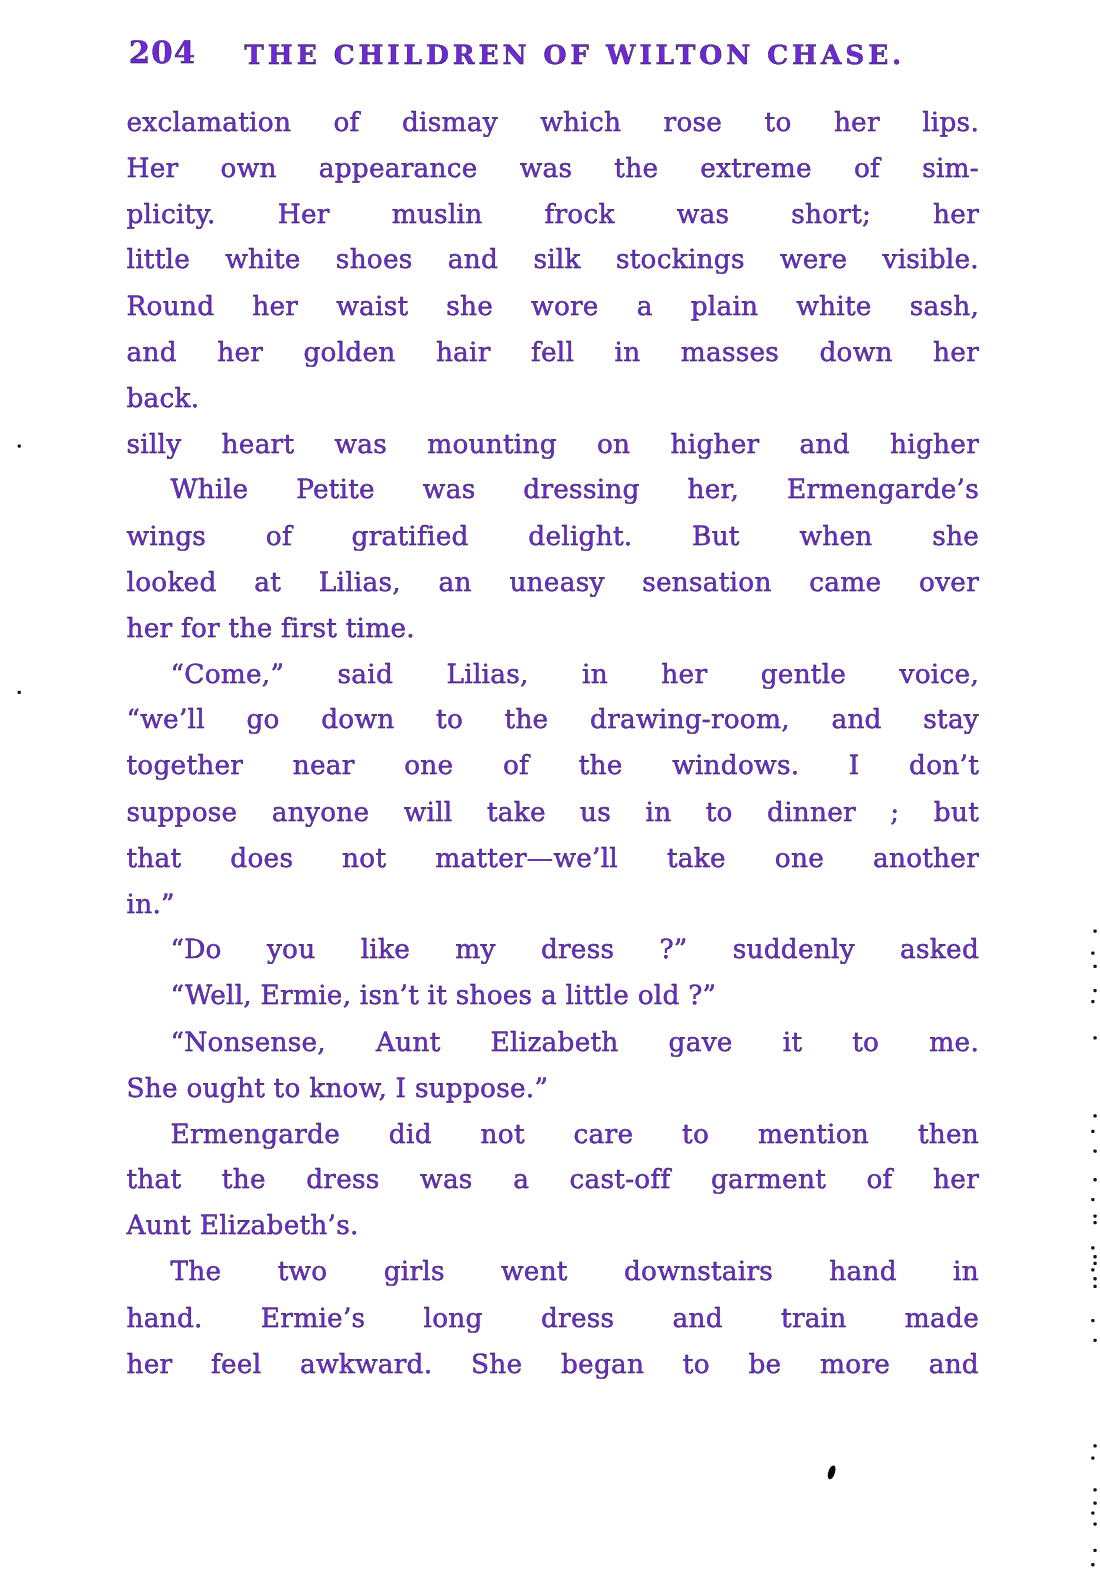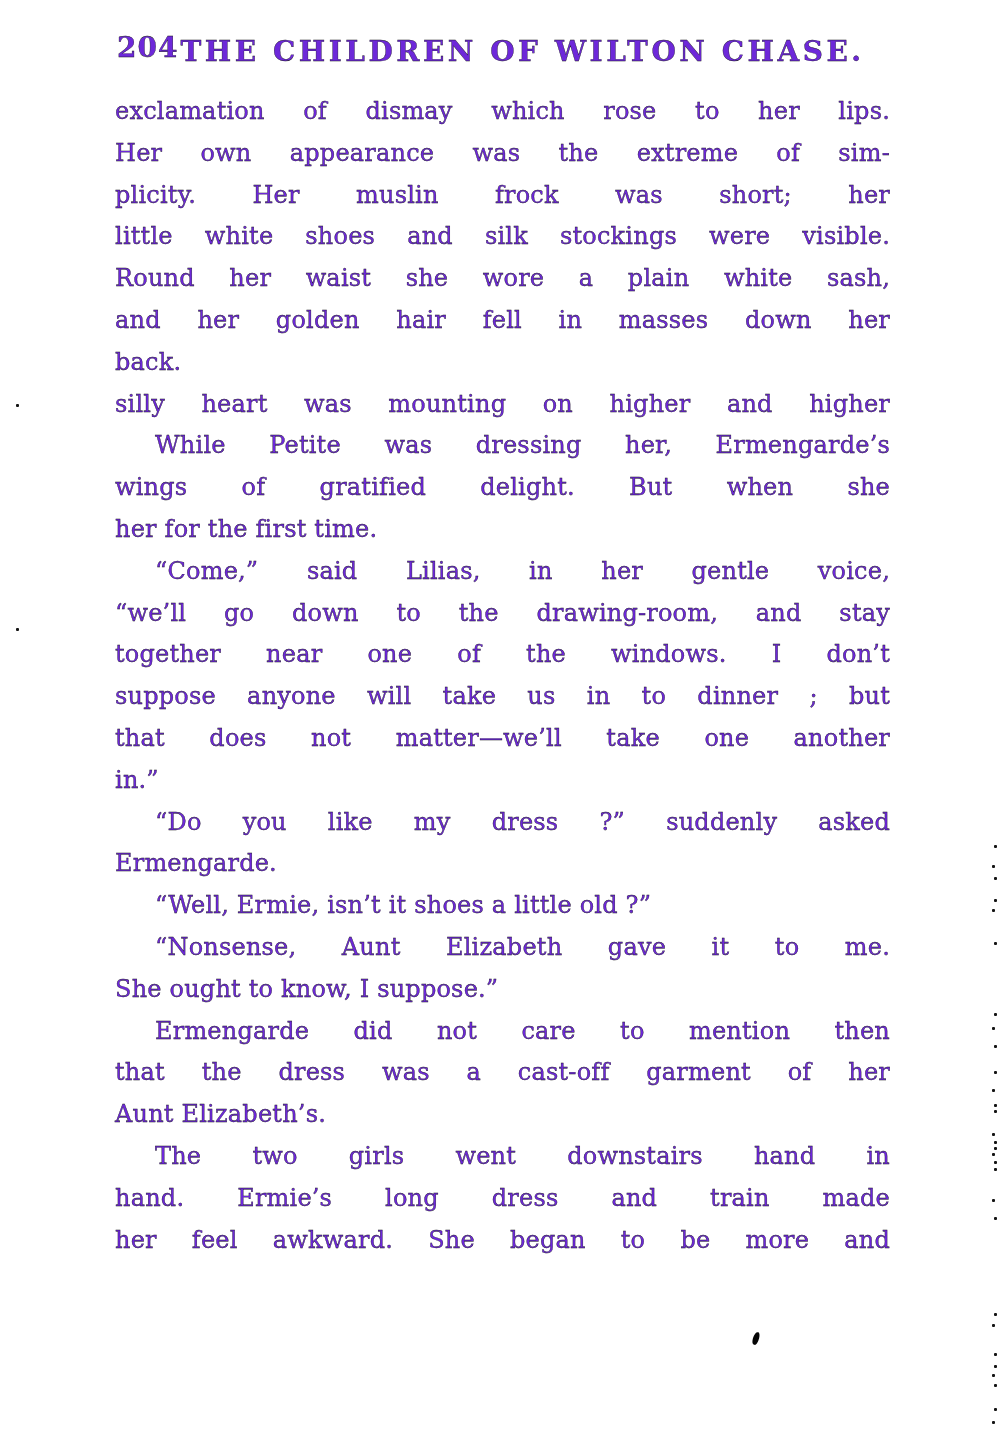--- a/index.html
+++ b/index.html
@@ -13,21 +13,21 @@
     overflow:hidden;
   }
   .header { position:absolute; top:30px; left:115px; width:775px; height:36px; }
   .pagenum {
     position:absolute; left:2px; top:1px;
     font-size:28px; font-weight:bold; letter-spacing:1px;
   }
   .title {
     position:absolute; left:40px; right:0; top:5px;
     text-align:center;
-    font-size:28px; font-weight:bold; letter-spacing:3.5px;
+    font-size:24px; font-weight:bold; letter-spacing:3.5px;
     white-space:nowrap;
   }
   .textblock { position:absolute; left:115px; top:91px; width:775px; }
   .line {
     height:41.8px; line-height:41.8px;
     font-size:24px;
     letter-spacing:0.2px;
     white-space:normal;
   }
   .line.j { text-align:justify; text-align-last:justify; }
@@ -57,29 +57,29 @@
       <div class="line j">exclamation of dismay which rose to her lips.</div>
       <div class="line j">Her own appearance was the extreme of sim-</div>
       <div class="line j">plicity.  Her muslin frock was short; her</div>
       <div class="line j">little white shoes and silk stockings were visible.</div>
       <div class="line j">Round her waist she wore a plain white sash,</div>
       <div class="line j">and her golden hair fell in masses down her</div>
       <div class="line">back.</div>
       <div class="line j">silly heart was mounting on higher and higher</div>
       <div class="line j indent">While Petite was dressing her, Ermengarde’s</div>
       <div class="line j">wings of gratified delight.  But when she</div>
+      <div class="line j">looked at Lilias, an uneasy sensation came over</div>
       <div class="line">her for the first time.</div>
       <div class="line j indent">“Come,” said Lilias, in her gentle voice,</div>
       <div class="line j">“we’ll go down to the drawing-room, and stay</div>
       <div class="line j">together near one of the windows.  I don’t</div>
       <div class="line j">suppose anyone will take us in to dinner ; but</div>
       <div class="line j">that does not matter—we’ll take one another</div>
       <div class="line">in.”</div>
       <div class="line j indent">“Do you like my dress ?”  suddenly  asked</div>
-      <div class="line">Ermengarde.</div>
       <div class="line indent">“Well, Ermie, isn’t it shoes a little old ?”</div>
       <div class="line j indent">“Nonsense, Aunt Elizabeth gave it to me.</div>
       <div class="line">She ought to know, I suppose.”</div>
       <div class="line j indent">Ermengarde did not care to mention then</div>
       <div class="line j">that the dress was a cast-off garment of her</div>
       <div class="line">Aunt Elizabeth’s.</div>
       <div class="line j indent">The two girls went downstairs hand in</div>
       <div class="line j">hand.  Ermie’s long dress and train made</div>
       <div class="line j">her feel awkward.  She began to be more and</div>
     </div>

